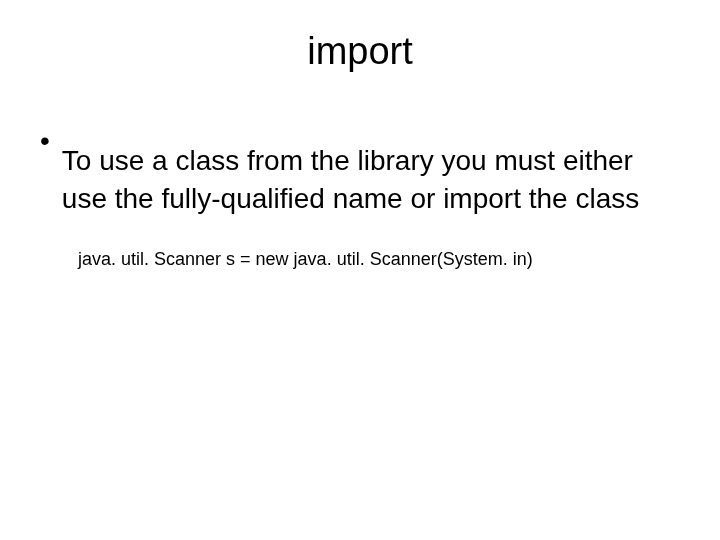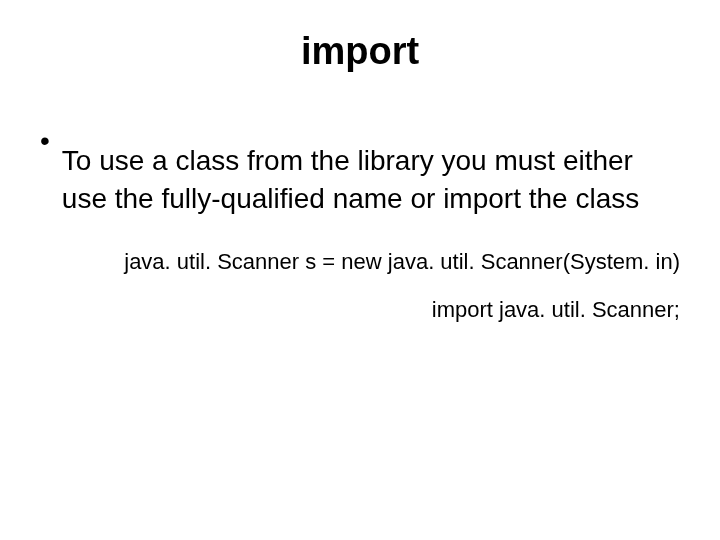--- a/index.html
+++ b/index.html
@@ -7,21 +7,21 @@
       width: 720px;
       height: 540px;
       background: #ffffff;
       font-family: Arial, Helvetica, sans-serif;
       color: #000000;
       padding: 20px 40px;
     }
     .title {
       text-align: center;
       font-size: 38px;
-      font-weight: bold;
+      font-weight: normal;
       margin-top: 10px;
       margin-bottom: 50px;
     }
     .bullet-item {
       display: flex;
       align-items: flex-start;
       margin-bottom: 30px;
     }
     .bullet-dot {
       font-size: 28px;
@@ -31,32 +31,30 @@
     }
     .bullet-text {
       font-size: 28px;
       line-height: 1.35;
       margin-top: 19px;
     }
     .code-lines {
       padding-left: 38px;
     }
     .code-line {
-      font-size: 22px;
+      font-size: 18px;
       line-height: 1.3;
       margin-bottom: 20px;
-      text-align: right;
     }
   </style>
 </head>
 <body>
 
 <h1 class="title">import</h1>
 
 <div class="bullet-item">
   <span class="bullet-dot">•</span>
   <span class="bullet-text">To use a class from the library you must either use the fully-qualified name or import the class</span>
 </div>
 
 <div class="code-lines">
   <div class="code-line">java. util. Scanner s = new java. util. Scanner(System. in)</div>
-  <div class="code-line">import java. util. Scanner;</div>
 </div>
 
 </body></html>

